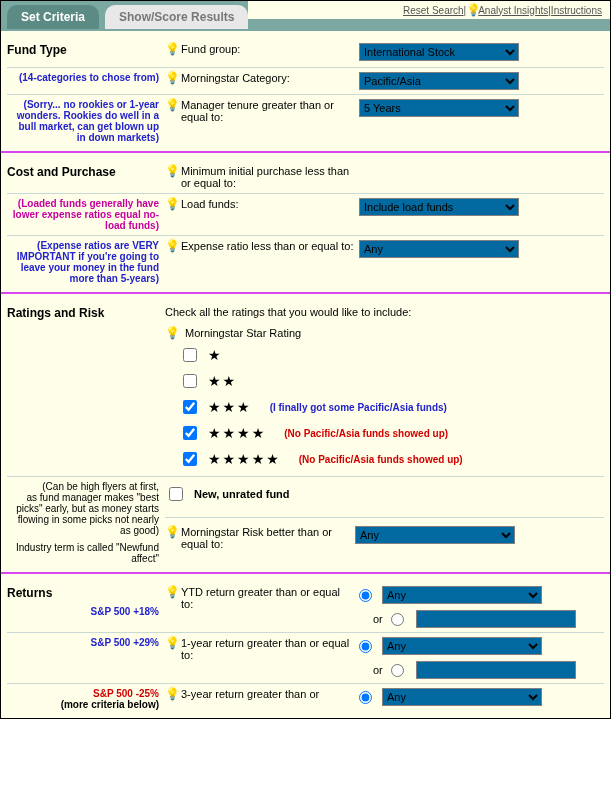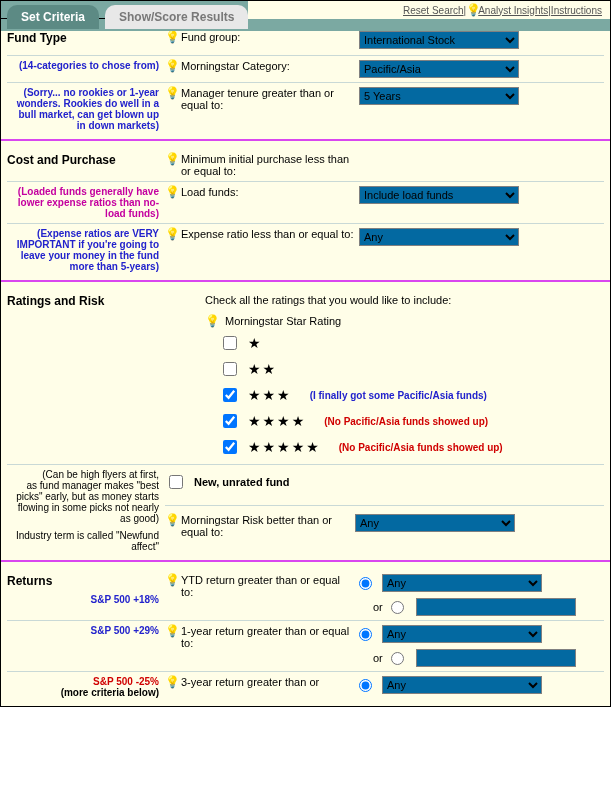--- a/index.html
+++ b/index.html
@@ -9,21 +9,21 @@
     font-size: 11px;
     background: #fff;
   }
   .container {
     width: 611px;
     border: 1px solid #000;
     background: #fffee8;
   }
   .tabbar {
     background: #7ba9a2;
-    height: 18px;
+    height: 30px;
     display: flex;
     align-items: flex-start;
     border-bottom: 1px solid #000;
     position: relative;
   }
   .tab {
     position: relative;
     padding: 5px 14px 5px 14px;
     font-weight: bold;
     font-size: 12px;
@@ -184,21 +184,21 @@
       <div class="leftcol">
         <div class="heading">Cost and Purchase</div>
       </div>
       <div class="midcol">
         <span class="bulb">💡</span>
         <span>Minimum initial purchase less than or equal to:</span>
       </div>
     </div>
     <div class="row">
       <div class="leftcol">
-        <span class="note-magenta">(Loaded funds generally have lower expense ratios than no-load funds)</span>
+        <span class="note-magenta">(Loaded funds generally have lower expense ratios equal no-load funds)</span>
       </div>
       <div class="midcol">
         <span class="bulb">💡</span>
         <span>Load funds:</span>
       </div>
       <div class="rightcol">
         <select><option>Include load funds</option></select>
       </div>
     </div>
     <div class="row">
@@ -213,21 +213,21 @@
         <select><option>Any</option></select>
       </div>
     </div>
   </div>
 
   <div class="section">
     <div class="row first">
       <div class="leftcol">
         <div class="heading">Ratings and Risk</div>
       </div>
-      <div class="midcol" style="width:auto;flex:1;margin-left:40px;">
+      <div class="midcol" style="width:auto;flex:1;">
         <div style="width:100%">
           <div style="margin-bottom:6px;">Check all the ratings that you would like to include:</div>
           <div class="cb-row">
             <span class="bulb">💡</span>
             <span>Morningstar Star Rating</span>
           </div>
           <div id="star-rows" style="padding-left:14px;">
               <div class="cb-row">
                 <input type="checkbox" style="">
     <span class="stars">★</span>

